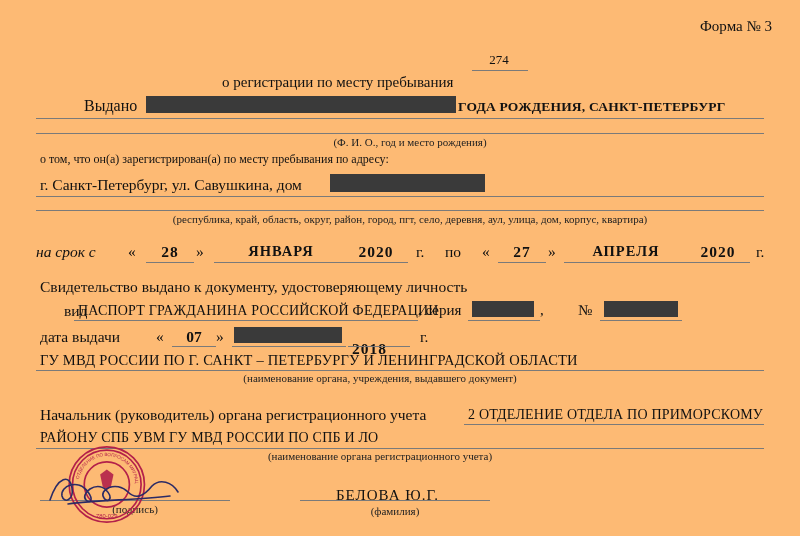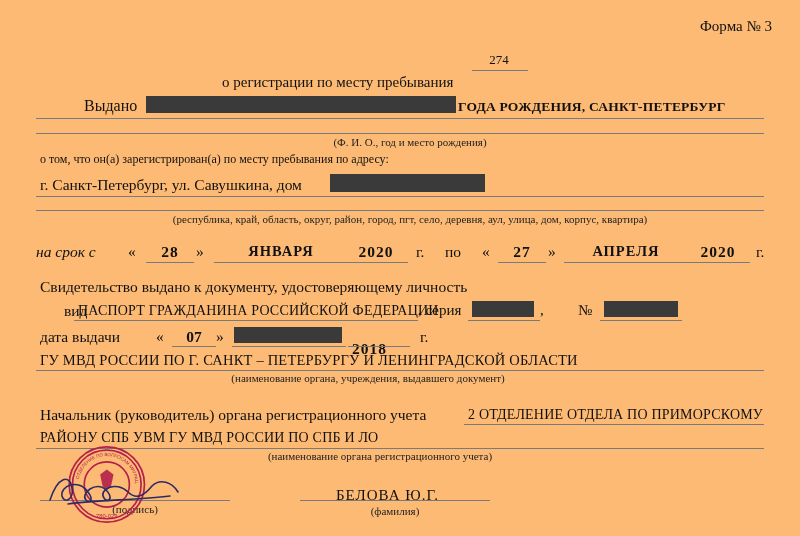--- a/index.html
+++ b/index.html
@@ -121,21 +121,21 @@
   .nomer-lbl { left: 578px; top: 302px; font-size: 15px; }
   .nomer-red { left: 604px; top: 301px; width: 74px; height: 16px; }
   .data-lbl { left: 40px; top: 328px; font-size: 15.5px; }
   .q5 { left: 156px; top: 328px; font-size: 15.5px; }
   .d3 { left: 174px; top: 328px; width: 40px; text-align:center; font-size: 15.5px; font-weight: bold; }
   .q6 { left: 216px; top: 328px; font-size: 15.5px; }
   .month-red { left: 234px; top: 327px; width: 108px; height: 16px; }
   .y3 { left: 352px; top: 328px; font-size: 15.5px; font-weight: bold; letter-spacing: 1px; margin-top: 12px; }
   .g3 { left: 420px; top: 328px; font-size: 15.5px; }
   .organ { left: 40px; top: 352px; font-size: 14.5px; letter-spacing: 0.2px; }
-  .cap3 { left: 188px; top: 372px; width: 360px; }
+  .cap3 { left: 200px; top: 372px; width: 360px; }
   .nachalnik { left: 40px; top: 406px; font-size: 15.5px; }
   .nach-val { left: 468px; top: 407px; font-size: 14px; letter-spacing: 0.2px; }
   .nach-val2 { left: 40px; top: 430px; font-size: 14px; letter-spacing: 0.2px; }
   .cap4 { left: 200px; top: 450px; width: 360px; }
   .cap-podpis { left: 80px; top: 503px; width: 110px; }
   .famil { left: 336px; top: 487px; font-size: 15px; letter-spacing: 1px; text-align: center; }
   .cap-famil { left: 330px; top: 505px; width: 130px; }
 
   
   .stamp {

